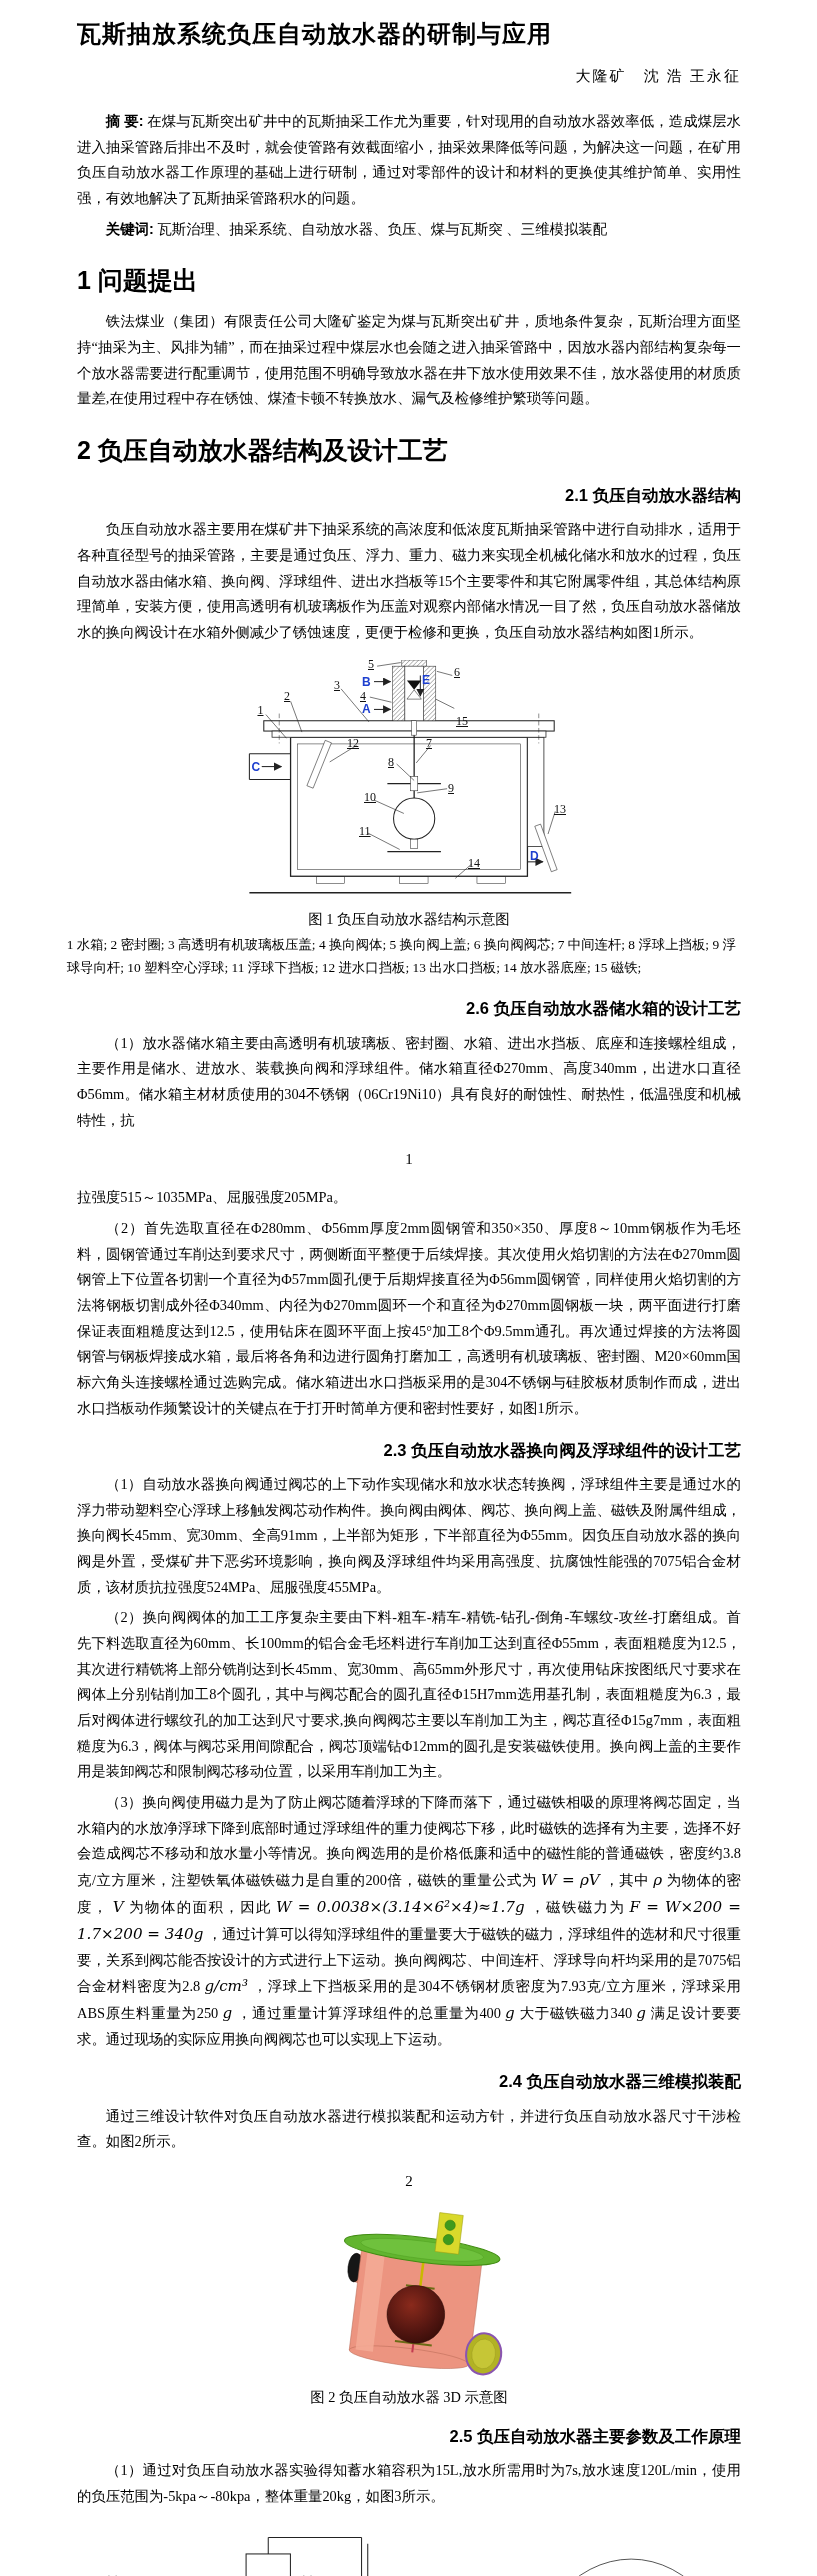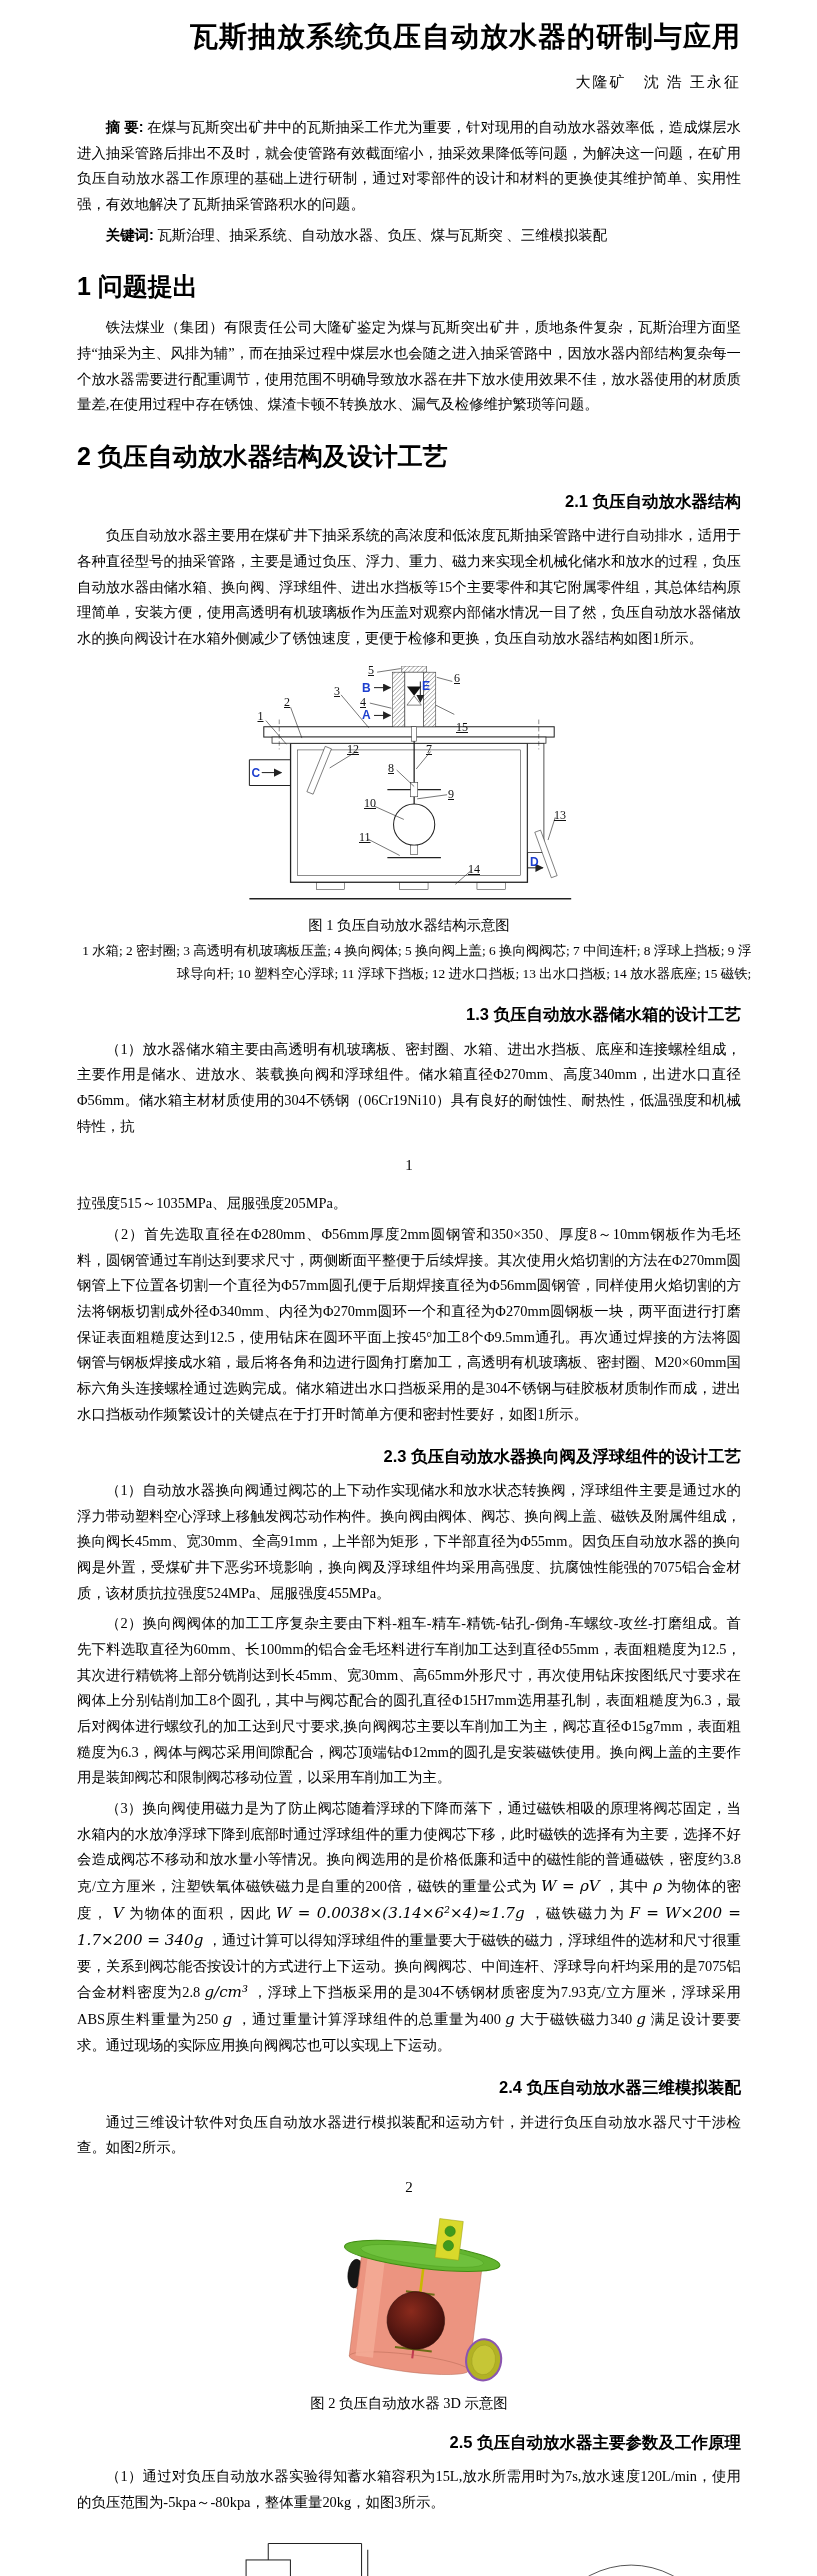--- a/index.html
+++ b/index.html
@@ -1,29 +1,29 @@
 <!DOCTYPE html>
 <html style="font-size:8.2px"><head>
 <meta charset="utf-8">
 <style>
   html,body{margin:0;padding:0;background:#ffffff;}
   .page{width:818px;box-sizing:border-box;margin:0 auto;padding:12.4px 77px 36px 77px;background:#ffffff;color:#000;
         font-family:"Liberation Serif","DejaVu Serif",serif;}
-  h1.title{font-family:"Liberation Sans","DejaVu Sans",sans-serif;font-weight:bold;font-size:28px;
-           text-align:right;margin:5.2px 0 0 0;letter-spacing:1px;}
+  h1.title{font-family:"Liberation Sans","DejaVu Sans",sans-serif;font-weight:bold;font-size:24px;
+           text-align:left;margin:5.2px 0 0 0;letter-spacing:1px;}
   .authors{text-align:right;font-size:15px;margin:17.5px 0 23px 0;letter-spacing:2.1px;}
   p.para{font-size:14.4px;line-height:1.78;text-align:justify;text-indent:2em;margin:5.2px 0;}
   p.cont{text-indent:0;}
   .blabel{font-family:"Liberation Sans","DejaVu Sans",sans-serif;font-weight:bold;}
   h2.sec{font-family:"Liberation Sans","DejaVu Sans",sans-serif;font-weight:bold;font-size:25px;margin:21.6px 0 12.4px 0;}
   h3.sub{font-family:"Liberation Sans","DejaVu Sans",sans-serif;font-weight:bold;font-size:16.5px;margin:18.5px 0 10.3px 0;text-align:right;}
   .pagenum{text-align:center;font-size:15px;margin:17.5px 0;}
   figure{margin:14.4px 0;}
   figcaption{text-align:center;font-size:14.4px;margin:8.2px 0 5.2px 0;}
-  .legend{font-size:13.4px;line-height:1.7;text-align:right;margin:0 -10.3px;}
+  .legend{font-size:13.4px;line-height:1.7;text-align:left;margin:0 -10.3px;}
   .figwrap{position:relative;margin:0 auto;background:#fff;}
   .fw1{width:340px;height:242px;}
   .fw2{width:268px;height:173px;}
   .fw3{width:665px;height:330px;}
   .flab{position:absolute;font-size:12px;line-height:1;color:#111;font-family:"Liberation Serif",serif;}
   .flab.u{text-decoration:underline;}
   .flab.blue{color:#1d3fcf;font-family:"Liberation Sans",sans-serif;font-weight:bold;}
   .math{font-family:"DejaVu Serif",serif;font-style:italic;margin:0 4.1px;font-size:1.05em;}
   svg{display:block;}
 </style>
@@ -139,21 +139,21 @@
       <span class="flab blue" style="left:123px;top:43px">A</span>
       <span class="flab blue" style="left:183px;top:14.4px">E</span>
       <span class="flab blue" style="left:12.4px;top:101px">C</span>
       <span class="flab blue" style="left:291px;top:190px">D</span>
     </div>
     <figcaption>图 1 负压自动放水器结构示意图</figcaption>
     <div class="legend">1 水箱; 2 密封圈; 3 高透明有机玻璃板压盖; 4 换向阀体; 5 换向阀上盖; 6 换向阀阀芯; 7 中间连杆; 8 浮球上挡板; 9 浮</div>
     <div class="legend">球导向杆; 10 塑料空心浮球; 11 浮球下挡板; 12 进水口挡板; 13 出水口挡板; 14 放水器底座; 15 磁铁;</div>
   </figure>
 
-  <h3 class="sub">1.3 负压自动放水器储水箱的设计工艺</h3>
+  <h3 class="sub">2.6 负压自动放水器储水箱的设计工艺</h3>
   <p class="para">（1）放水器储水箱主要由高透明有机玻璃板、密封圈、水箱、进出水挡板、底座和连接螺栓组成，主要作用是储水、进放水、装载换向阀和浮球组件。储水箱直径Φ270mm、高度340mm，出进水口直径Φ56mm。储水箱主材材质使用的304不锈钢（06Cr19Ni10）具有良好的耐蚀性、耐热性，低温强度和机械特性，抗</p>
   <div class="pagenum">1</div>
   <p class="para cont">拉强度515～1035MPa、屈服强度205MPa。</p>
   <p class="para">（2）首先选取直径在Φ280mm、Φ56mm厚度2mm圆钢管和350×350、厚度8～10mm钢板作为毛坯料，圆钢管通过车削达到要求尺寸，两侧断面平整便于后续焊接。其次使用火焰切割的方法在Φ270mm圆钢管上下位置各切割一个直径为Φ57mm圆孔便于后期焊接直径为Φ56mm圆钢管，同样使用火焰切割的方法将钢板切割成外径Φ340mm、内径为Φ270mm圆环一个和直径为Φ270mm圆钢板一块，两平面进行打磨保证表面粗糙度达到12.5，使用钻床在圆环平面上按45°加工8个Φ9.5mm通孔。再次通过焊接的方法将圆钢管与钢板焊接成水箱，最后将各角和边进行圆角打磨加工，高透明有机玻璃板、密封圈、M20×60mm国标六角头连接螺栓通过选购完成。储水箱进出水口挡板采用的是304不锈钢与硅胶板材质制作而成，进出水口挡板动作频繁设计的关键点在于打开时简单方便和密封性要好，如图1所示。</p>
 
   <h3 class="sub">2.3 负压自动放水器换向阀及浮球组件的设计工艺</h3>
   <p class="para">（1）自动放水器换向阀通过阀芯的上下动作实现储水和放水状态转换阀，浮球组件主要是通过水的浮力带动塑料空心浮球上移触发阀芯动作构件。换向阀由阀体、阀芯、换向阀上盖、磁铁及附属件组成，换向阀长45mm、宽30mm、全高91mm，上半部为矩形，下半部直径为Φ55mm。因负压自动放水器的换向阀是外置，受煤矿井下恶劣环境影响，换向阀及浮球组件均采用高强度、抗腐蚀性能强的7075铝合金材质，该材质抗拉强度524MPa、屈服强度455MPa。</p>
   <p class="para">（2）换向阀阀体的加工工序复杂主要由下料-粗车-精车-精铣-钻孔-倒角-车螺纹-攻丝-打磨组成。首先下料选取直径为60mm、长100mm的铝合金毛坯料进行车削加工达到直径Φ55mm，表面粗糙度为12.5，其次进行精铣将上部分铣削达到长45mm、宽30mm、高65mm外形尺寸，再次使用钻床按图纸尺寸要求在阀体上分别钻削加工8个圆孔，其中与阀芯配合的圆孔直径Φ15H7mm选用基孔制，表面粗糙度为6.3，最后对阀体进行螺纹孔的加工达到尺寸要求,换向阀阀芯主要以车削加工为主，阀芯直径Φ15g7mm，表面粗糙度为6.3，阀体与阀芯采用间隙配合，阀芯顶端钻Φ12mm的圆孔是安装磁铁使用。换向阀上盖的主要作用是装卸阀芯和限制阀芯移动位置，以采用车削加工为主。</p>
   <p class="para"><span>（3）换向阀使用磁力是为了防止阀芯随着浮球的下降而落下，通过磁铁相吸的原理将阀芯固定，当水箱内的水放净浮球下降到底部时通过浮球组件的重力使阀芯下移，此时磁铁的选择有为主要，选择不好会造成阀芯不移动和放水量小等情况。换向阀选用的是价格低廉和适中的磁性能的普通磁铁，密度约3.8克/立方厘米，注塑铁氧体磁铁磁力是自重的200倍，磁铁的重量公式为</span><span class="math">W = ρV</span><span>，其中</span><span class="math">ρ</span><span>为物体的密度，</span><span class="math">V</span><span>为物体的面积，因此</span><span class="math">W = 0.0038×(3.14×6²×4)≈1.7g</span><span>，磁铁磁力为</span><span class="math">F = W×200 = 1.7×200 = 340g</span><span>，通过计算可以得知浮球组件的重量要大于磁铁的磁力，浮球组件的选材和尺寸很重要，关系到阀芯能否按设计的方式进行上下运动。换向阀阀芯、中间连杆、浮球导向杆均采用的是7075铝合金材料密度为2.8</span><span class="math">g/cm³</span><span>，浮球上下挡板采用的是304不锈钢材质密度为7.93克/立方厘米，浮球采用ABS原生料重量为250</span><span class="math">g</span><span>，通过重量计算浮球组件的总重量为400</span><span class="math">g</span><span>大于磁铁磁力340</span><span class="math">g</span><span>满足设计要要求。通过现场的实际应用换向阀阀芯也可以实现上下运动。</span></p>
 

